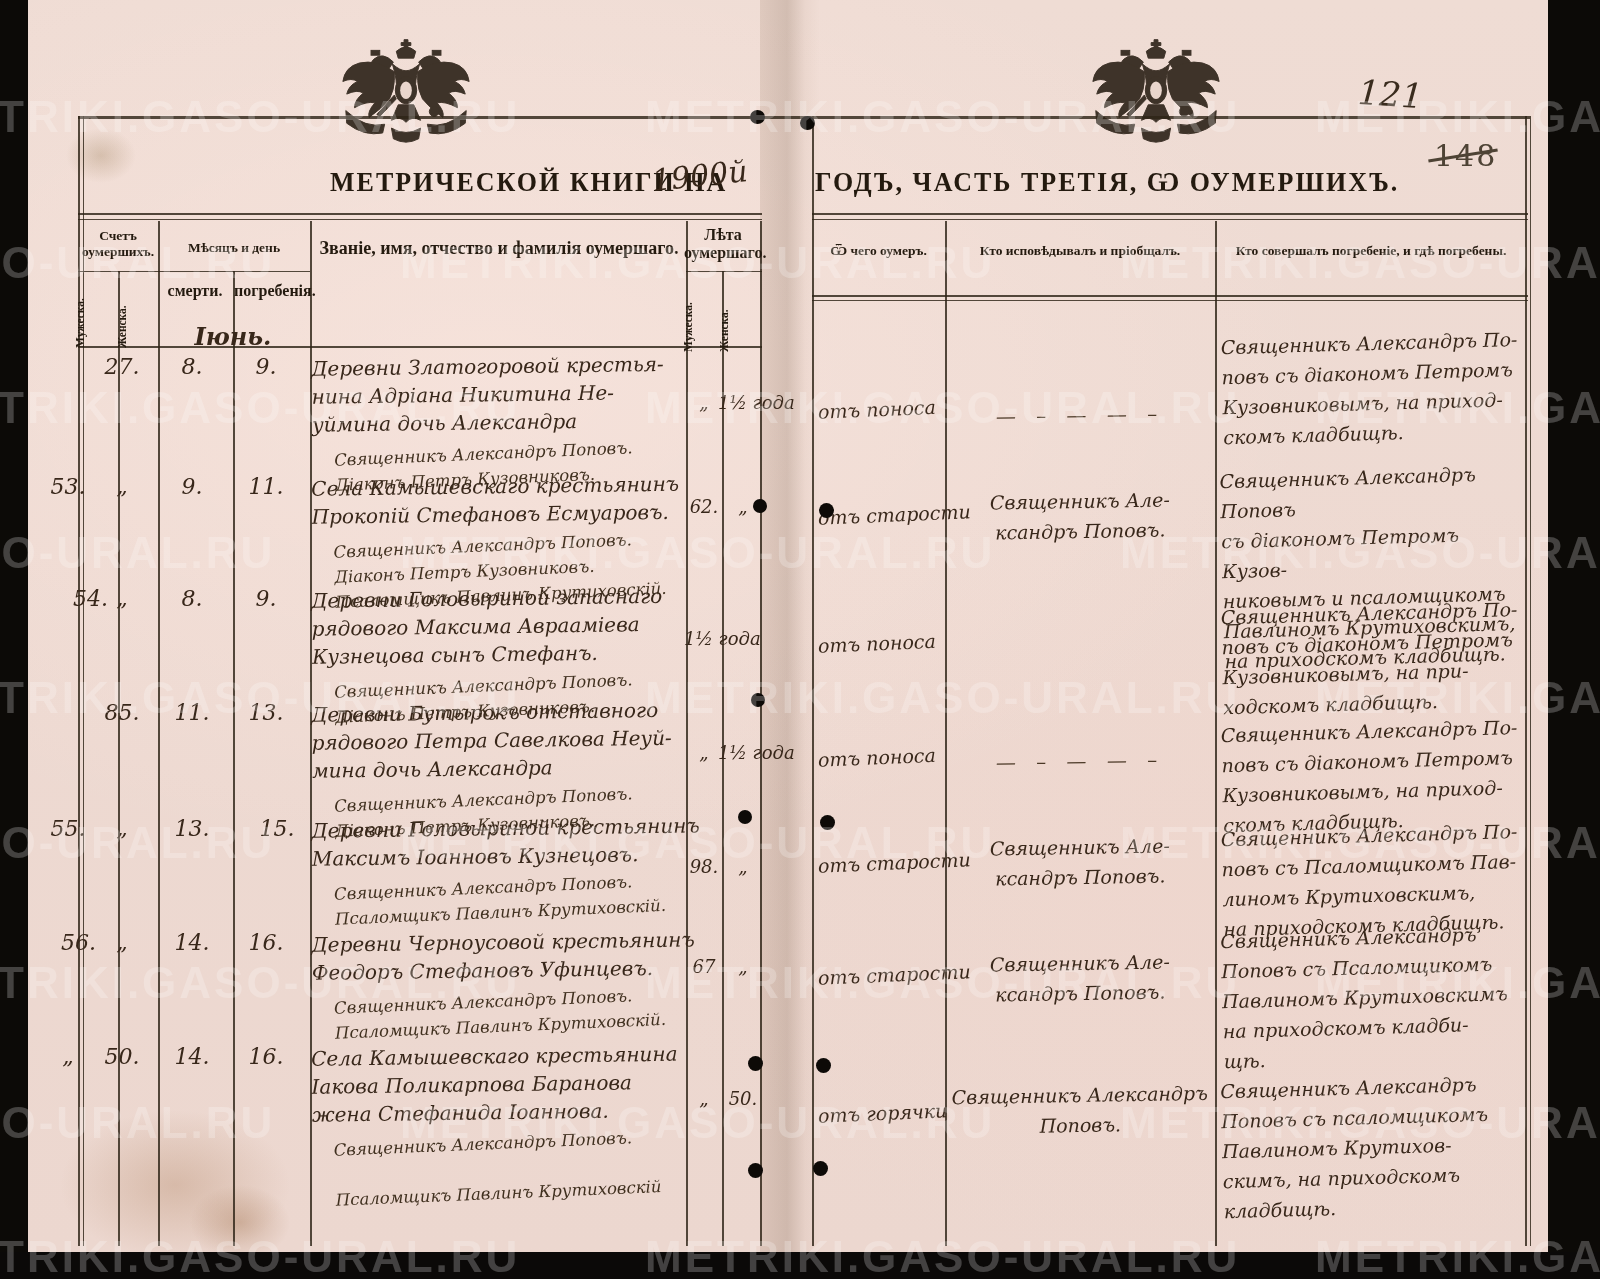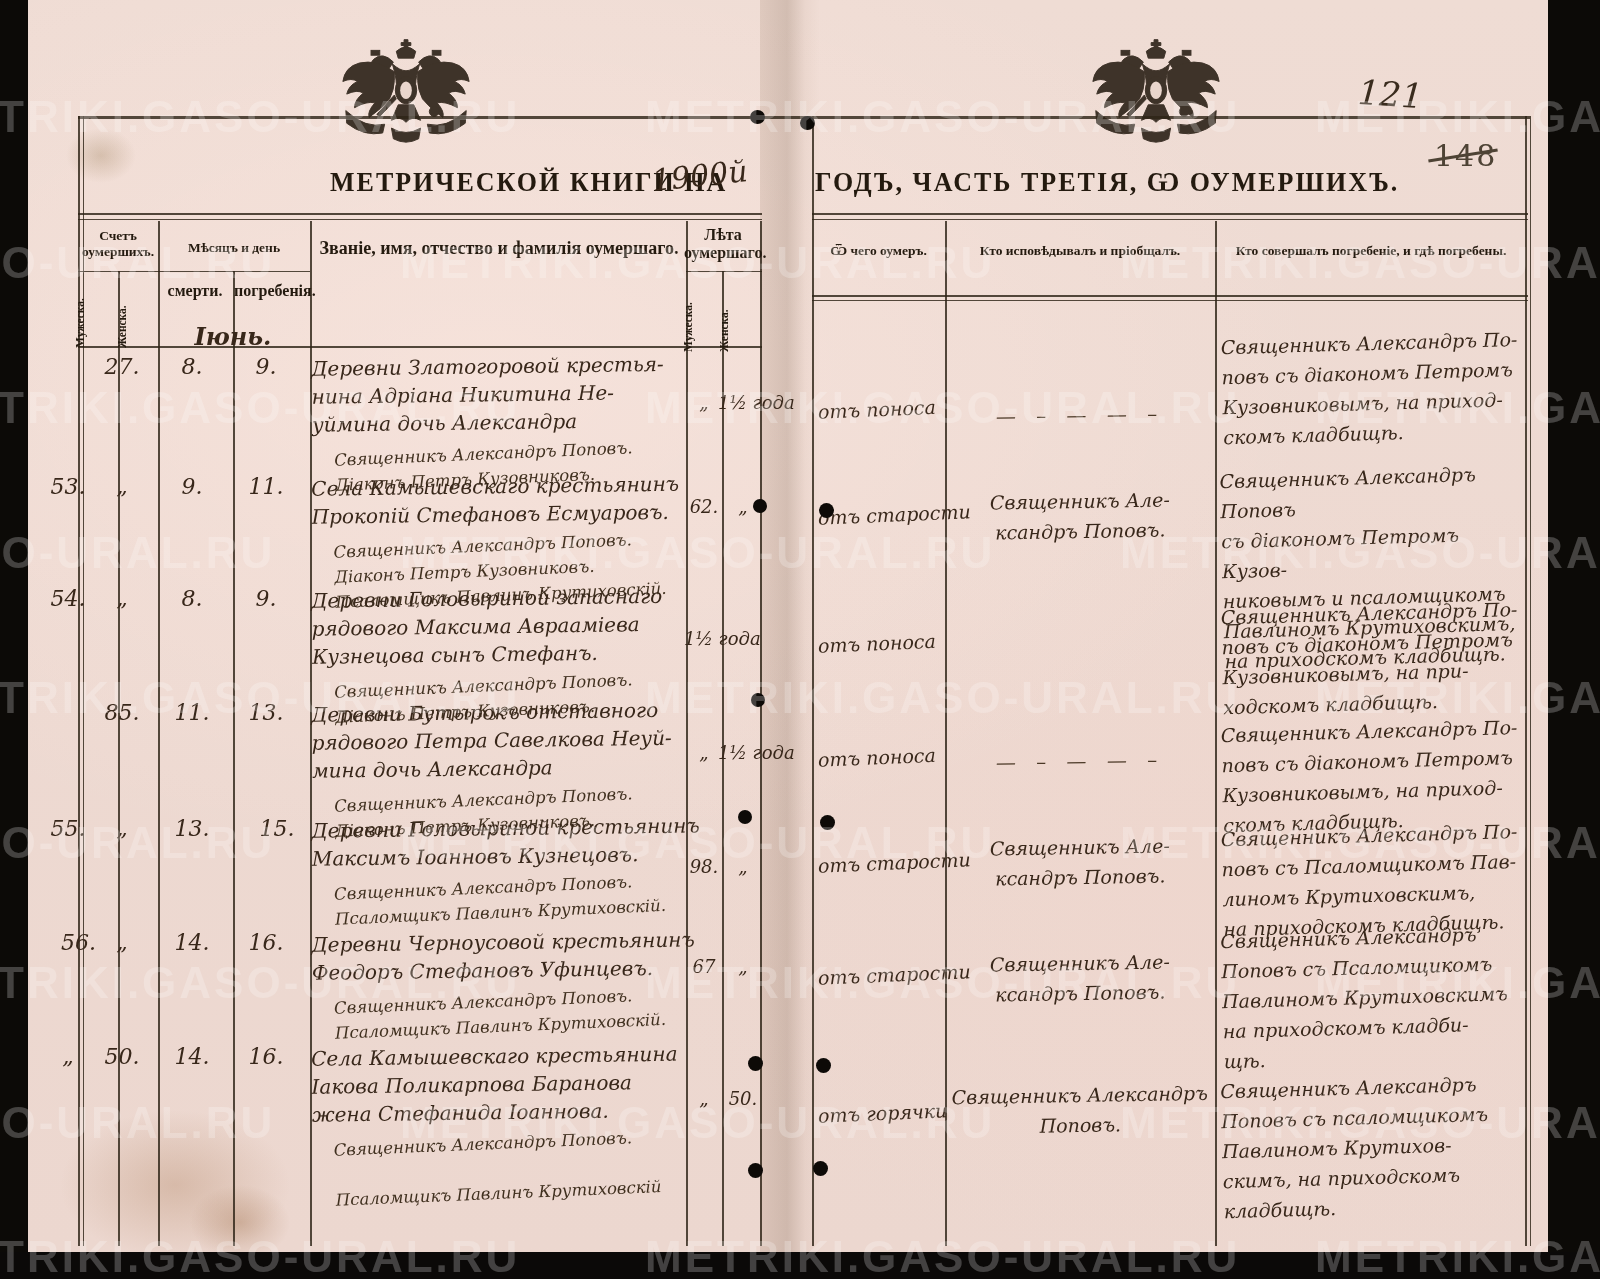--- a/index.html
+++ b/index.html
@@ -207,21 +207,21 @@
     <span class="hw conf">Священникъ Але-
 ксандръ Поповъ.</span>
     <span class="hw bur">Священникъ Александръ Поповъ
 съ діакономъ Петромъ Кузов-
 никовымъ и псаломщикомъ
 Павлиномъ Крутиховскимъ,
 на приходскомъ кладбищѣ.</span>
   </div>
 
   <div class="row r3">
-    <span class="hw num" style="left:40px;">54.</span>
+    <span class="hw num" style="left:52px;text-align:right;">54.</span>
     <span class="hw num" style="left:94px;">„</span>
     <span class="hw day" style="left:152px;">8.</span>
     <span class="hw day" style="left:226px;">9.</span>
     <div class="hw entryblock"><span>Деревни Головыриной запаснаго
 рядового Максима Аврааміева
 Кузнецова сынъ Стефанъ.</span><span class="clergy">Священникъ Александръ Поповъ.
 Діаконъ Петръ Кузовниковъ.</span></div>
     <span class="hw age agem">1½ года</span>
     <span class="hw age agef"></span>
     <span class="hw cause">отъ поноса</span>

